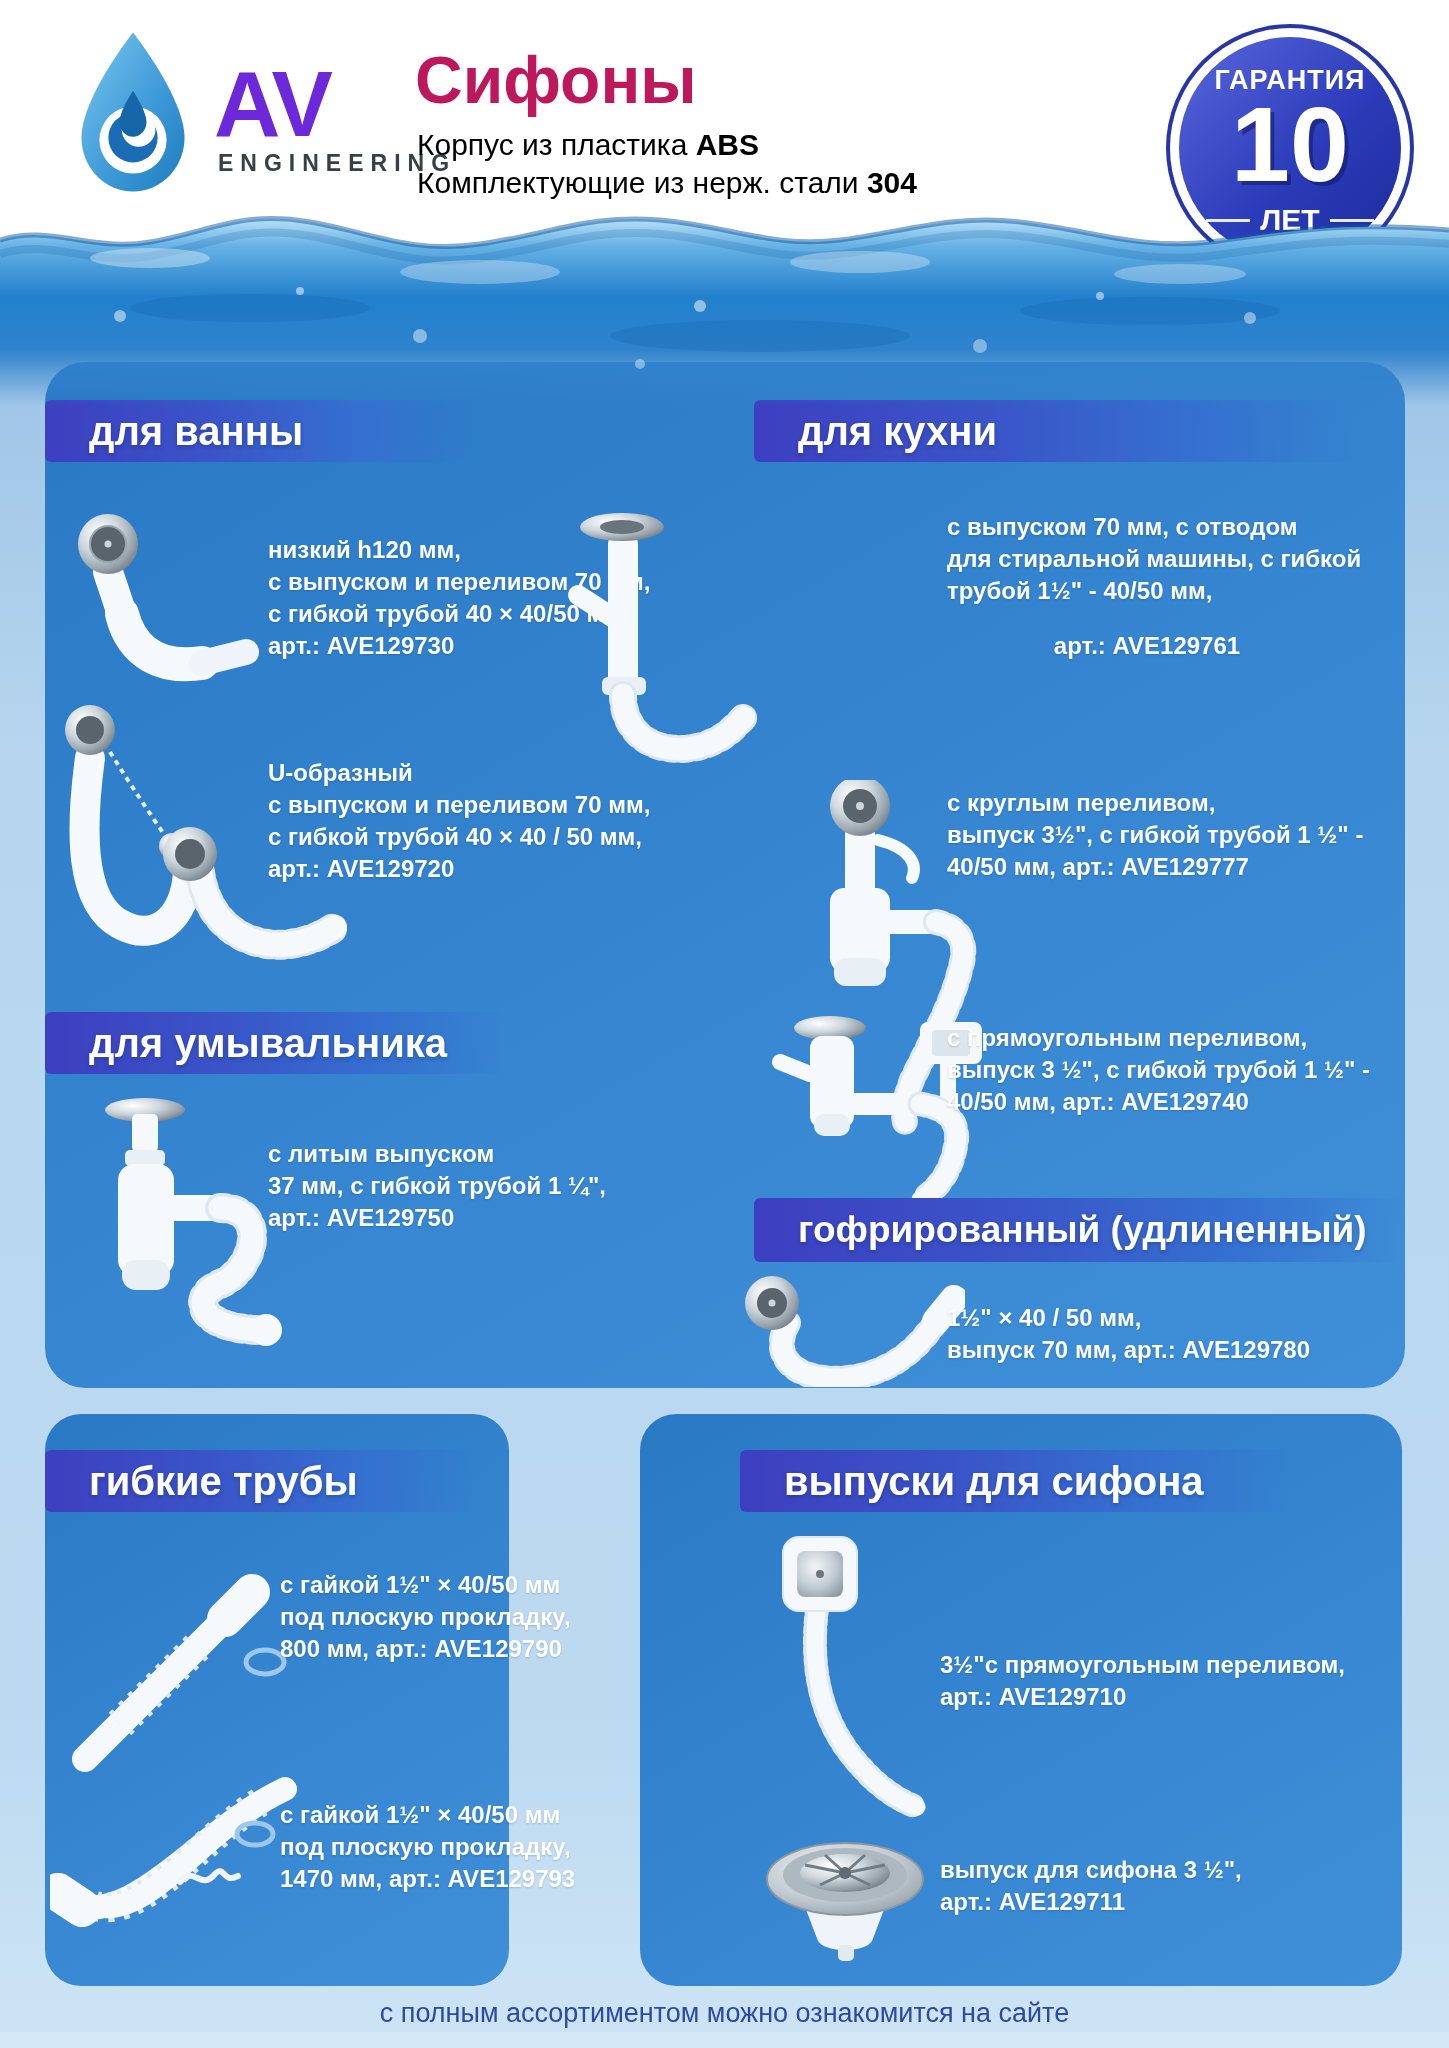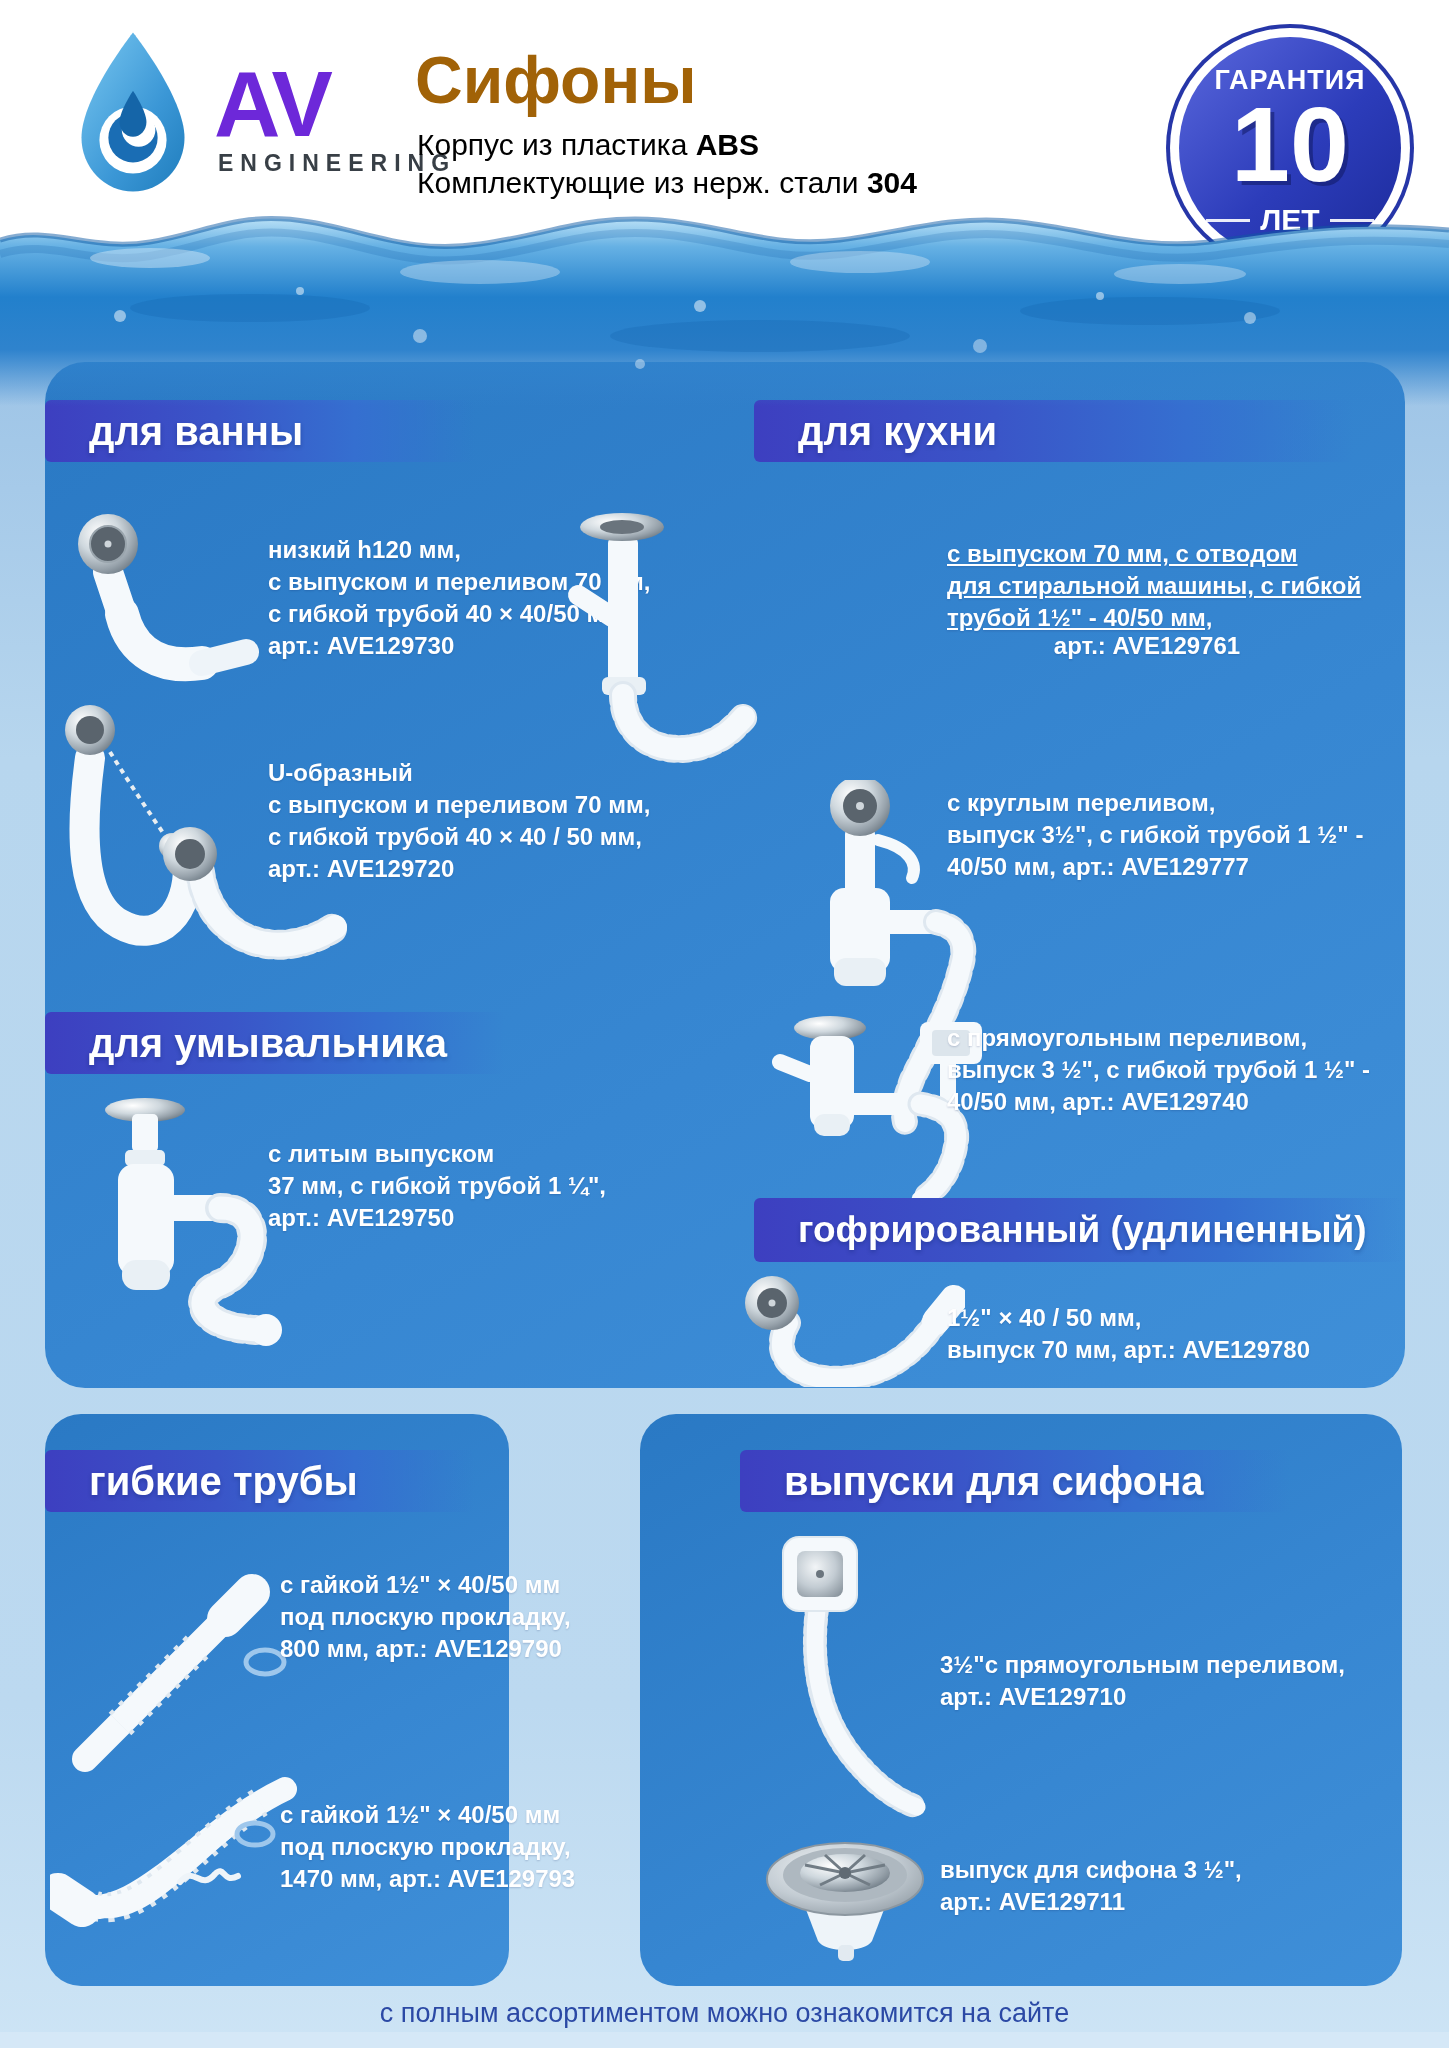--- a/index.html
+++ b/index.html
@@ -6,21 +6,21 @@
   .page{position:relative;width:1449px;height:2048px;background:#ffffff;overflow:hidden;
         font-family:"Liberation Sans","DejaVu Sans",sans-serif;}
   .bg-light{position:absolute;left:0;top:330px;width:1449px;height:1718px;
         background:linear-gradient(180deg,#9cc3e6 0%,#b7d6ee 25%,#bcd9f0 80%,#cde4f5 100%);}
   .bottom-strip{position:absolute;left:0;top:2032px;width:1449px;height:16px;background:#d5e8f7;}
 
   
   .logo-drop{position:absolute;left:58px;top:28px;}
   .brand-name{position:absolute;left:214px;top:52px;font-size:92px;font-weight:900;color:#6d28d9;letter-spacing:-2px;}
   .brand-sub{position:absolute;left:218px;top:150px;font-size:23px;font-weight:700;color:#383f46;letter-spacing:7px;}
-  .page-title{position:absolute;left:415px;top:42px;font-size:66px;font-weight:800;color:#a16207;}
+  .page-title{position:absolute;left:415px;top:42px;font-size:66px;font-weight:800;color:#be185d;}
   .subtitle{position:absolute;left:417px;font-size:30px;font-weight:500;color:#000000;}
   .subtitle b{font-weight:800;}
   .sub1{top:128px;} .sub2{top:166px;}
 
   
   .badge{position:absolute;left:1170px;top:28px;width:240px;height:240px;border-radius:50%;
          background:#ffffff;box-shadow:0 0 0 4px #2636a8;display:flex;align-items:center;justify-content:center;}
   .badge-inner{width:222px;height:222px;border-radius:50%;
          background:linear-gradient(135deg,#5a68dd 0%,#2c3cba 55%,#1c2b9b 100%);
          color:#fff;display:flex;flex-direction:column;align-items:center;justify-content:center;}
@@ -168,21 +168,21 @@
 
     <svg class="photo" style="left:515px;top:145px;" width="200" height="265" viewBox="0 0 200 265">
       <rect x="48" y="30" width="30" height="152" rx="6" fill="#f5f9fc"></rect>
       <path d="M52,110 L18,88" stroke="#f5f9fc" stroke-width="20" fill="none" stroke-linecap="round"></path>
       <rect x="42" y="170" width="44" height="18" rx="6" fill="#e9f0f5"></rect>
       <path d="M63,188 C63,225 92,247 132,241 C156,237 170,226 184,210" stroke="#dfe8f0" stroke-width="28" fill="none" stroke-linecap="round" stroke-dasharray="5 8"></path>
       <path d="M63,188 C63,225 92,247 132,241 C156,237 170,226 184,210" stroke="#f5f9fc" stroke-width="22" fill="none" stroke-linecap="round"></path>
       <ellipse cx="62" cy="20" rx="42" ry="14" fill="url(#gChrome)"></ellipse>
       <ellipse cx="62" cy="20" rx="22" ry="7" fill="#6a747d"></ellipse>
     </svg>
-    <div class="ptext" style="left:902px;top:176px;width:440px;text-decoration:underline;">с выпуском 70 мм, с отводом
+    <div class="ptext" style="left:902px;top:149px;width:440px;">с выпуском 70 мм, с отводом
 для стиральной машины, с гибкой
 трубой 1½" - 40/50 мм,</div>
     <div class="ptext center" style="left:902px;top:268px;width:400px;">арт.: AVE129761</div>
 
     <svg class="photo" style="left:715px;top:418px;" width="245" height="360" viewBox="0 0 245 360">
       <rect x="85" y="48" width="30" height="66" rx="6" fill="#f5f9fc"></rect>
       <path d="M118,60 C150,68 158,84 152,98" stroke="#f5f9fc" stroke-width="12" fill="none" stroke-linecap="round"></path>
       <rect x="70" y="108" width="60" height="84" rx="14" fill="#f5f9fc"></rect>
       <rect x="74" y="178" width="52" height="28" rx="12" fill="#e9f0f5"></rect>
       <path d="M130,142 L176,142" stroke="#f5f9fc" stroke-width="24" fill="none" stroke-linecap="round"></path>

